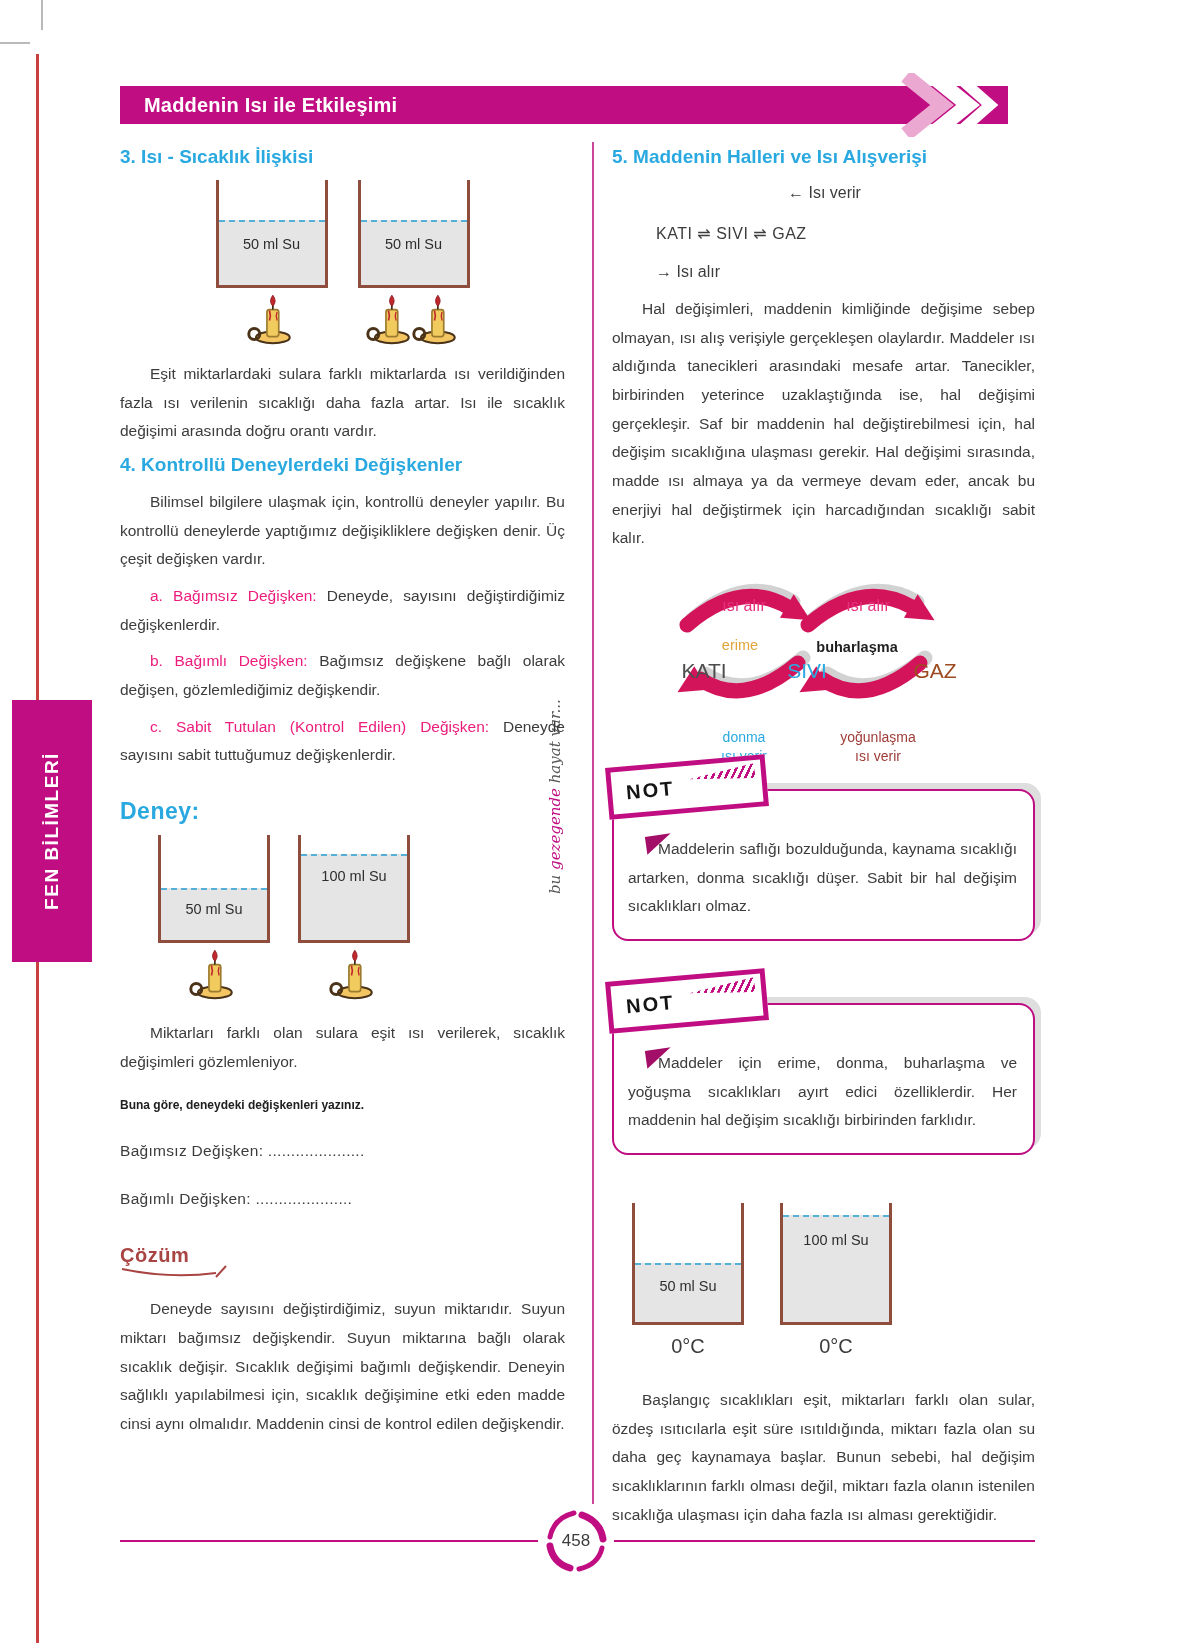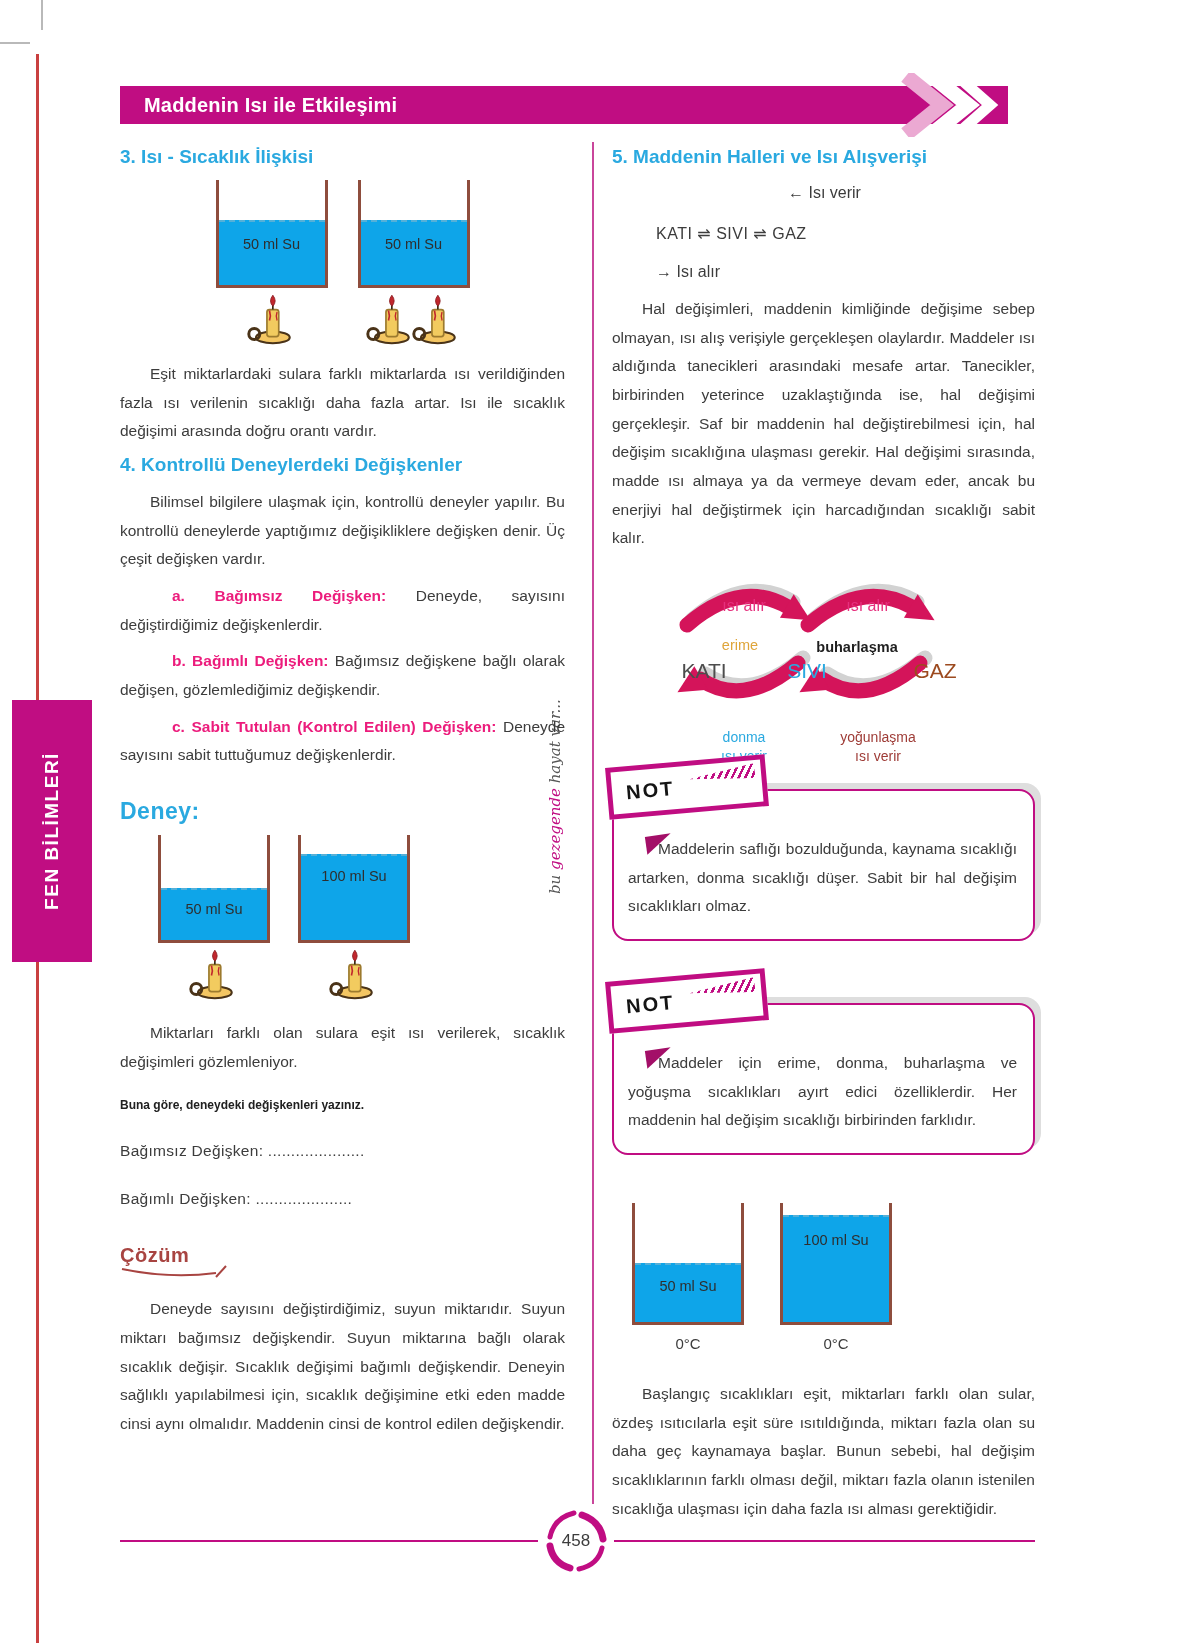--- a/index.html
+++ b/index.html
@@ -37,37 +37,37 @@
     white-space:nowrap; color:#555;
   }
   .watermark .wm-pink { color:#C00D82; }
 
   
   .col-left  { position:absolute; left:120px; top:140px; width:445px; }
   .col-right { position:absolute; left:612px; top:140px; width:423px; }
 
   .h-blue { font-size:19px; font-weight:bold; color:#2AA9E0; margin:6px 0 12px; }
   .para { font-size:15.5px; line-height:1.85; text-align:justify; text-indent:30px; margin:0 0 8px; }
-  .inline-label { color:#EC1C7C; font-weight:bold;margin-left:22px; }
+  .inline-label { color:#EC1C7C; font-weight:normal; }
 
   
   .fig-row { display:flex; }
   .fig1 { justify-content:center; gap:30px; margin:8px 0 14px; }
   .fig2 { justify-content:flex-start; gap:28px; padding-left:38px; margin:4px 0 18px; }
   .fig3 { justify-content:flex-start; gap:36px; padding-left:20px; margin-top:48px; }
   .bk-unit { display:flex; flex-direction:column; align-items:center; }
   .beaker { position:relative; width:112px; height:108px; border:3px solid #8E4D3D; border-top:none; box-sizing:border-box; background:#fff; }
   .beaker.tall { height:122px; }
-  .water { position:absolute; left:0; right:0; bottom:0; background:#0ea5e9; border-top:2px dashed #55B0D8; }
+  .water { position:absolute; left:0; right:0; bottom:0; background:#e5e5e5; border-top:2px dashed #55B0D8; }
   .water span { position:absolute; width:100%; text-align:center; top:22%; font-size:14.5px; color:#2e2e2e; }
   .water.full span { top:14%; }
   .candle-row { display:flex; justify-content:center; margin-top:2px; }
   .candle { width:54px; height:56px; }
   .candle + .candle { margin-left:-8px; }
-  .temp { text-align:center; font-size:15px; color:#3C3C3C; margin-top:10px; }
+  .temp { text-align:center; font-size:20px; color:#3C3C3C; margin-top:10px; }
 
   
   .deney-label { font-size:23px; font-weight:bold; color:#2AA9E0; margin:28px 0 10px; letter-spacing:0.5px; }
   .bold-line { font-weight:bold; font-size:12px; color:#202020; margin-top:22px; }
   .blank-line { font-size:15.5px; color:#3C3C3C; margin-top:30px; letter-spacing:0.3px; }
   .cozum-wrap { margin-top:36px; }
   .cozum-label { display:inline-block; color:#A84441; font-weight:bold; font-size:20px; letter-spacing:0.5px; }
   .cozum-swoosh { display:block; margin-top:-2px; }
 
   

